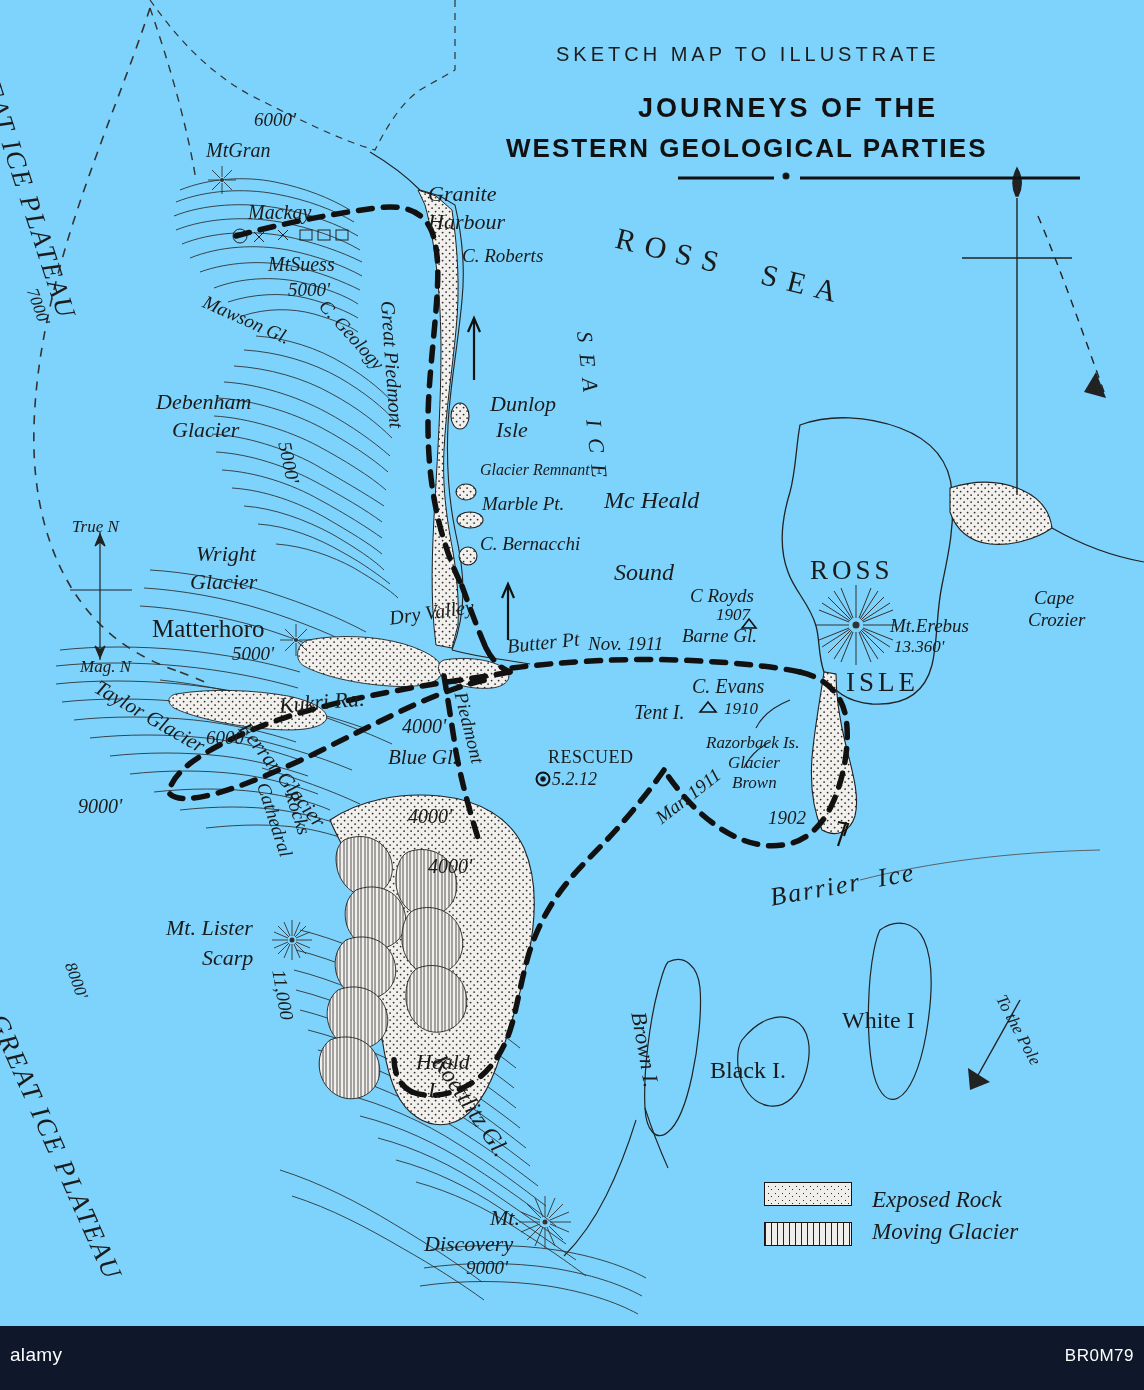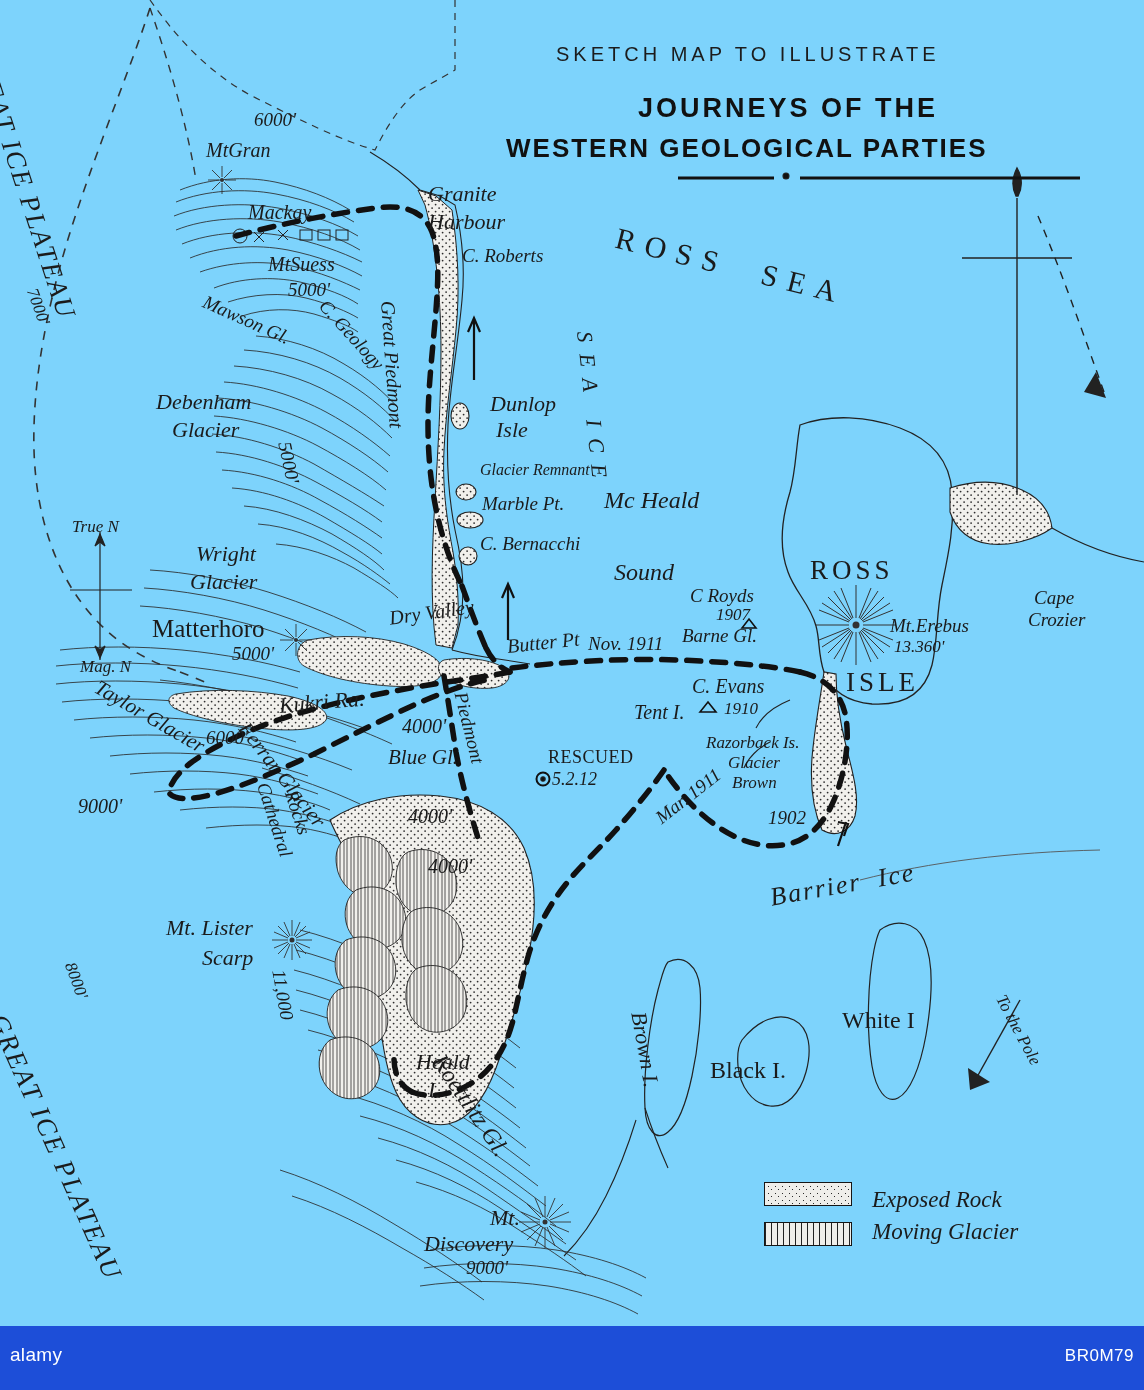--- a/index.html
+++ b/index.html
@@ -57,21 +57,21 @@
     font-family: "Liberation Sans", sans-serif;
     color: #111;
   }
   
   #footer {
     position: absolute;
     left: 0;
     top: 1326px;
     width: 1144px;
     height: 64px;
-    background: #1d4ed8;
+    background: #0f172a;
     color: #fff;
   }
   #footer .fl {
     position: absolute;
     left: 10px;
     top: 18px;
     font-family: "Liberation Sans", sans-serif;
     font-size: 19px;
     letter-spacing: .3px;
   }

